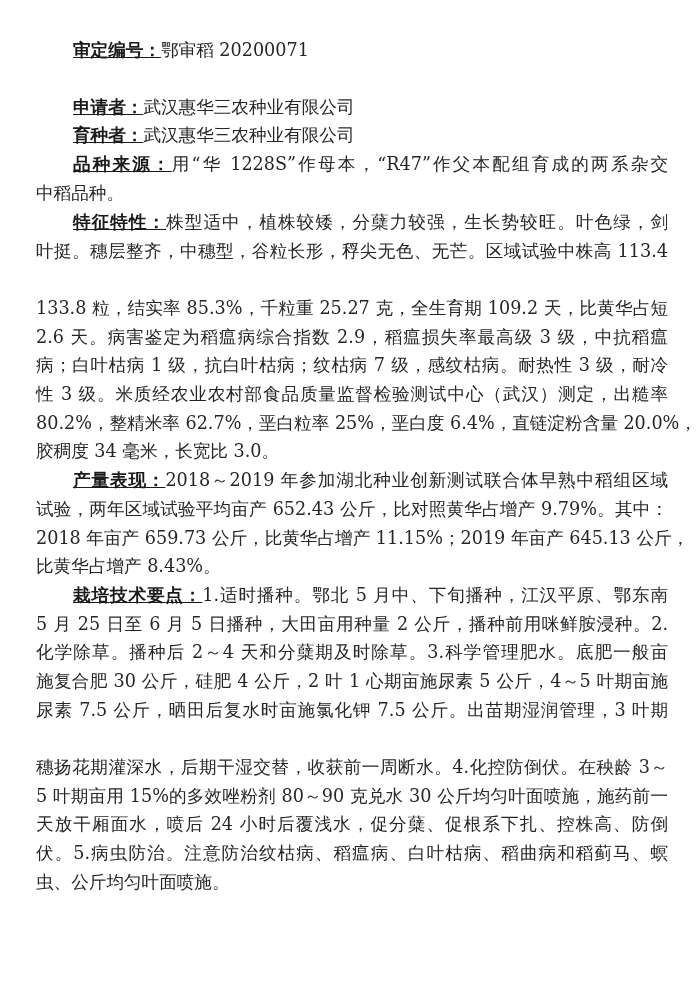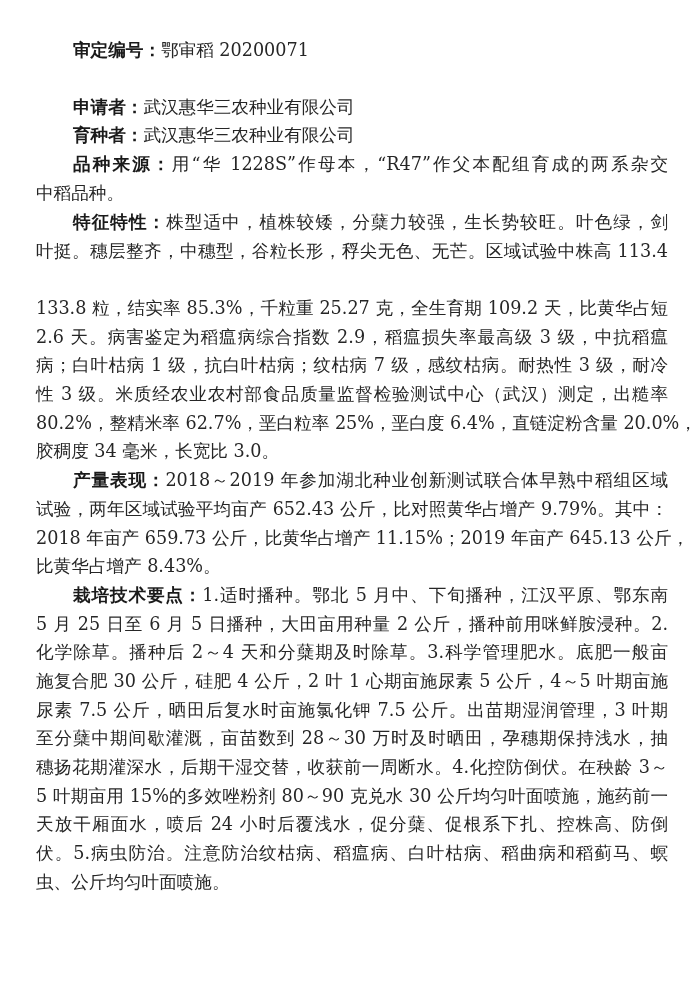--- a/index.html
+++ b/index.html
@@ -16,21 +16,21 @@
     width: 632px;
     height: 26px;
     font-size: 17.6px;
     line-height: 26px;
     white-space: nowrap;
     text-align: justify;
     text-align-last: justify;
   }
   .line.indent { left: 73px; width: 595px; }
   .line.last { text-align-last: left; }
-  .label { font-weight: bold; color: #1a1a1a; }
+  .label { font-weight: bold; color: #1a1a1a; text-decoration: underline; }
 </style>
 </head>
 <body>
 
 <div class="page">
 
   <div class="line indent last" style="top:37px">
     <span class="label">审定编号：</span><span>鄂审稻 20200071</span>
   </div>
   <div class="line indent last" style="top:94px">
@@ -65,21 +65,20 @@
   <div class="line" style="top:525px"><span>2018 年亩产 659.73 公斤，比黄华占增产 11.15%；2019 年亩产 645.13 公斤，</span></div>
   <div class="line last" style="top:553px"><span>比黄华占增产 8.43%。</span></div>
 
   <div class="line indent" style="top:582px">
     <span class="label">栽培技术要点：</span><span>1.适时播种。鄂北 5 月中、下旬播种，江汉平原、鄂东南</span>
   </div>
   <div class="line" style="top:611px"><span>5 月 25 日至 6 月 5 日播种，大田亩用种量 2 公斤，播种前用咪鲜胺浸种。2.</span></div>
   <div class="line" style="top:639px"><span>化学除草。播种后 2～4 天和分蘖期及时除草。3.科学管理肥水。底肥一般亩</span></div>
   <div class="line" style="top:668px"><span>施复合肥 30 公斤，硅肥 4 公斤，2 叶 1 心期亩施尿素 5 公斤，4～5 叶期亩施</span></div>
   <div class="line" style="top:697px"><span>尿素 7.5 公斤，晒田后复水时亩施氯化钾 7.5 公斤。出苗期湿润管理，3 叶期</span></div>
-  <div class="line" style="top:725px"><span>至分蘖中期间歇灌溉，亩苗数到 28～30 万时及时晒田，孕穗期保持浅水，抽</span></div>
   <div class="line" style="top:754px"><span>穗扬花期灌深水，后期干湿交替，收获前一周断水。4.化控防倒伏。在秧龄 3～</span></div>
   <div class="line" style="top:783px"><span>5 叶期亩用 15%的多效唑粉剂 80～90 克兑水 30 公斤均匀叶面喷施，施药前一</span></div>
   <div class="line" style="top:811px"><span>天放干厢面水，喷后 24 小时后覆浅水，促分蘖、促根系下扎、控株高、防倒</span></div>
   <div class="line" style="top:840px"><span>伏。5.病虫防治。注意防治纹枯病、稻瘟病、白叶枯病、稻曲病和稻蓟马、螟</span></div>
   <div class="line last" style="top:869px"><span>虫、公斤均匀叶面喷施。</span></div>
 
 
 </div>
 
 </body></html>

